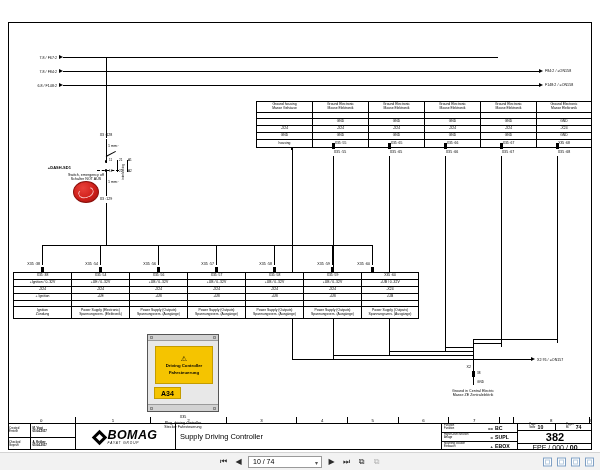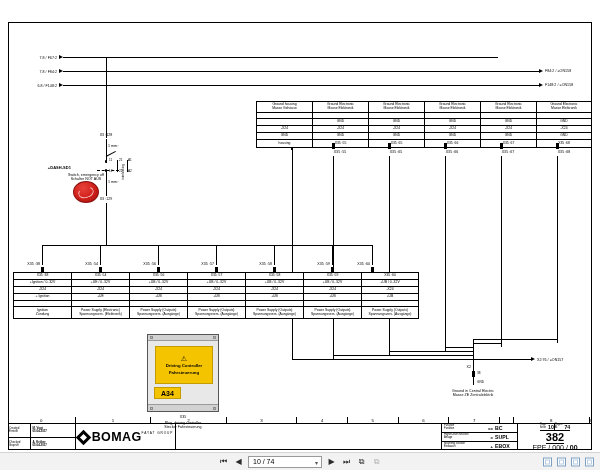--- a/index.html
+++ b/index.html
@@ -242,39 +242,39 @@
            justify-content: center; }
 
   #docno { width: 152px; display: flex; align-items: center; padding-left: 8px;
            font-size: 10px; font-weight: bold; color: #000; }
 
   #logo { width: 100px; display: flex; align-items: center; justify-content: center; gap: 3px; }
   #logo .dia { width: 11px; height: 11px; background: #000; transform: rotate(45deg);
                position: relative; }
   #logo .dia::after { content: ""; position: absolute; left: 3.1px; top: 3.1px;
                width: 4.8px; height: 4.8px; background: #fff; }
-  #logo .wm { display: flex; flex-direction: row; line-height: 1; }
+  #logo .wm { display: flex; flex-direction: column; line-height: 1; font-style: italic; }
   #logo .wm .b { font-size: 12.5px; font-weight: bold; letter-spacing: 0.4px; color: #000; }
   #logo .wm .s { font-size: 3.2px; letter-spacing: 0.9px; color: #000; margin-top: 1px; }
 
   #tbtitle { flex: 1; display: flex; flex-direction: column; }
   #tbtitle .t { flex: 1; display: flex; align-items: center; padding-left: 4px;
                 font-size: 7.5px; color: #000; }
   #tbtitle .t.top { border-bottom: 1px solid #000; }
 
   #func { width: 76px; display: flex; flex-direction: column; }
   #func .fr { flex: 1; display: flex; align-items: center; border-bottom: 1px solid #000;
               padding: 0 2px; }
   #func .fr:last-child { border-bottom: none; }
   #func .fk { flex: 1; font-size: 2.7px; line-height: 1.1; color: #000;
               display: flex; flex-direction: column; }
   #func .feq { font-size: 4.2px; font-weight: bold; color: #000; margin: 0 2px; }
   #func .fv { font-size: 5.2px; font-weight: bold; color: #000; min-width: 20px; }
 
-  #sheetno { width: 74px; display: flex; flex-direction: column; align-items: center; }
+  #sheetno { width: 74px; display: flex; flex-direction: column; }
   #sheetno .sr1 { height: 8px; display: flex; border-bottom: 1px solid #000; }
   #sheetno .sr1 .half { flex: 1; display: flex; align-items: center; justify-content: center;
                         gap: 2px; }
   #sheetno .sr1 .half:first-child { border-right: 1px solid #000; }
   #sheetno .sk { font-size: 2.7px; line-height: 1.05; color: #000; display: flex;
                  flex-direction: column; }
   #sheetno .sv { font-size: 5.2px; font-weight: bold; color: #000; }
   #sheetno .big { flex: 1; display: flex; align-items: center; justify-content: center;
                   font-size: 11px; font-weight: bold; color: #000;
                   border-bottom: 1px solid #000; }
@@ -672,20 +672,21 @@
 
     <div class="tbcell" id="logo">
       <div class="dia"></div>
       <div class="wm">
         <div class="b">BOMAG</div>
         <div class="s">FAYAT GROUP</div>
       </div>
     </div>
 
     <div class="tbcell" id="tbtitle">
+      <div class="t top">Supply Driving Controller</div>
     </div>
 
     <div class="tbcell" id="func">
       <div class="fr">
         <div class="fk">
           <span>Function</span>
           <span>Funktion</span>
         </div>
         <div class="feq">==</div>
         <div class="fv">BC</div>

